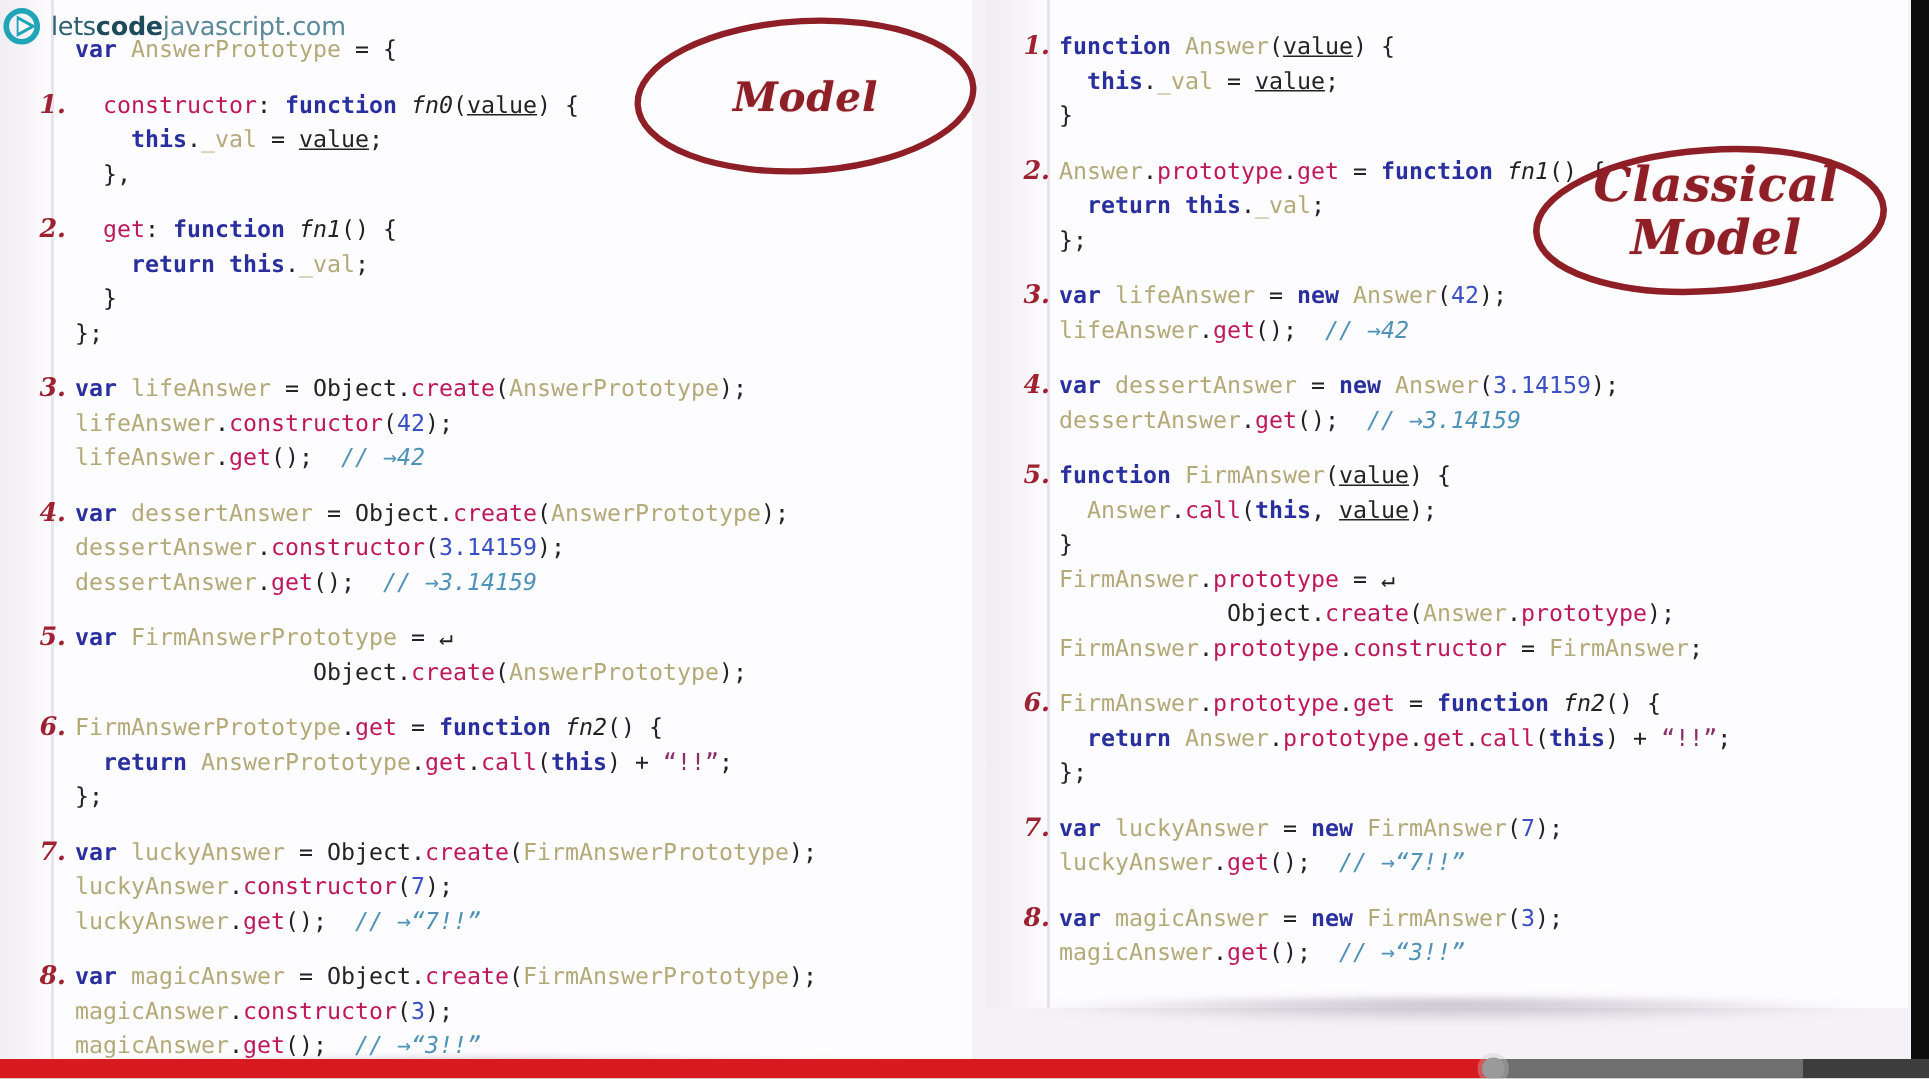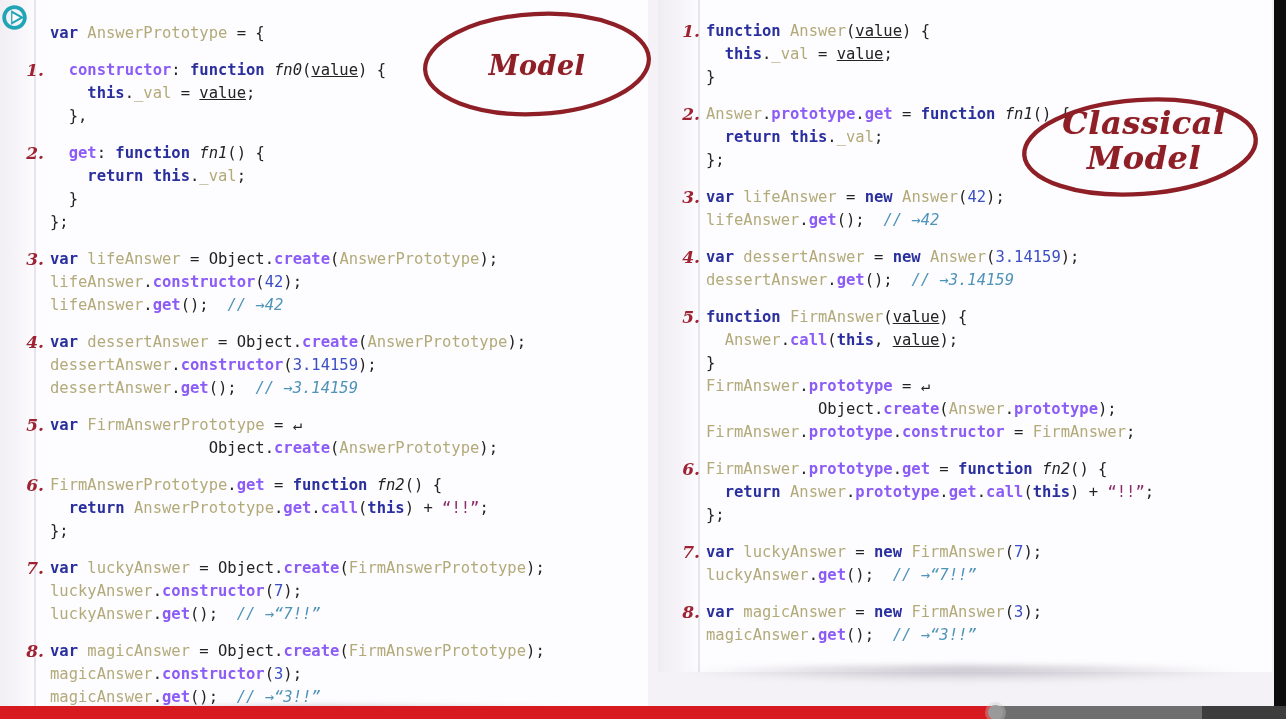--- a/index.html
+++ b/index.html
@@ -95,21 +95,21 @@
     font-family: "DejaVu Serif", serif;
     font-style: italic;
     font-weight: bold;
     font-size: 17px;
     line-height: 23px;
   }
   .ltxt { display: inline-block; }
 
   
   .k   { color: #2a2f9e; font-weight: bold; }   
-  .kw2 { color: #8b5cf6; font-weight: bold; }   
+  .kw2 { color: #be185d; font-weight: normal; }   
   .id  { color: #b3aa7a; }                      
   .pl  { color: #232323; }                      
   .num2{ color: #3b4fc4; margin-top: 20px; }                      
   .str { color: #8a2f6a; }                      
   .cm  { color: #4f93b8; font-style: italic; }  
   .it  { color: #232323; font-style: italic; }  
   .ul  { text-decoration: underline; color:#232323; }
 
   
   .annot {
@@ -174,20 +174,21 @@
           <div class="edge"></div>
         </div>
 
       <div class="logo-wrap">
         <svg class="logo-mark" viewBox="0 0 64 64">
           <path d="M32 3 C16 3 3 16 3 32 C3 48 16 61 32 61 C48 61 61 48 61 32 C61 16 48 3 32 3 Z
                    M32 12 C43 12 52 21 52 32 C52 43 43 52 32 52 C21 52 12 43 12 32 C12 21 21 12 32 12 Z" fill="#1fa5b5"></path>
           <path d="M24 15 L24 49 L55 32 Z" fill="#1fa5b5"></path>
           <path d="M27 22 L27 42 L45 32 Z" fill="#fdfcfe"></path>
         </svg>
+        <div class="logo-text"><span class="lt-lets">lets</span><span class="lt-code">code</span><span class="lt-js">javascript</span><span class="lt-dom">.com</span></div>
       </div>
 
       <div class="code" id="code-left" style="left:16px; top:22px;"><div class="line"><span class="num" style="left:0px"></span><span class="ltxt" style="margin-left:40px"><span class="k">var</span> <span class="id">AnswerPrototype</span> <span class="pl">=</span> <span class="pl">{</span></span></div><div class="line gap"></div><div class="line"><span class="num" style="left:0px">1.</span><span class="ltxt" style="margin-left:40px">  <span class="kw2">constructor</span><span class="pl">:</span> <span class="k">function</span> <span class="it">fn0</span><span class="pl">(</span><span class="ul">value</span><span class="pl">)</span> <span class="pl">{</span></span></div><div class="line"><span class="num" style="left:0px"></span><span class="ltxt" style="margin-left:40px">    <span class="k">this</span><span class="pl">.</span><span class="id">_val</span> <span class="pl">=</span> <span class="ul">value</span><span class="pl">;</span></span></div><div class="line"><span class="num" style="left:0px"></span><span class="ltxt" style="margin-left:40px">  <span class="pl">}</span><span class="pl">,</span></span></div><div class="line gap"></div><div class="line"><span class="num" style="left:0px">2.</span><span class="ltxt" style="margin-left:40px">  <span class="kw2">get</span><span class="pl">:</span> <span class="k">function</span> <span class="it">fn1</span><span class="pl">(</span><span class="pl">)</span> <span class="pl">{</span></span></div><div class="line"><span class="num" style="left:0px"></span><span class="ltxt" style="margin-left:40px">    <span class="k">return</span> <span class="k">this</span><span class="pl">.</span><span class="id">_val</span><span class="pl">;</span></span></div><div class="line"><span class="num" style="left:0px"></span><span class="ltxt" style="margin-left:40px">  <span class="pl">}</span></span></div><div class="line"><span class="num" style="left:0px"></span><span class="ltxt" style="margin-left:40px"><span class="pl">}</span><span class="pl">;</span></span></div><div class="line gap"></div><div class="line"><span class="num" style="left:0px">3.</span><span class="ltxt" style="margin-left:40px"><span class="k">var</span> <span class="id">lifeAnswer</span> <span class="pl">=</span> <span class="pl">Object</span><span class="pl">.</span><span class="kw2">create</span><span class="pl">(</span><span class="id">AnswerPrototype</span><span class="pl">)</span><span class="pl">;</span></span></div><div class="line"><span class="num" style="left:0px"></span><span class="ltxt" style="margin-left:40px"><span class="id">lifeAnswer</span><span class="pl">.</span><span class="kw2">constructor</span><span class="pl">(</span><span class="num2">42</span><span class="pl">)</span><span class="pl">;</span></span></div><div class="line"><span class="num" style="left:0px"></span><span class="ltxt" style="margin-left:40px"><span class="id">lifeAnswer</span><span class="pl">.</span><span class="kw2">get</span><span class="pl">(</span><span class="pl">)</span><span class="pl">;</span>  <span class="cm">// →42</span></span></div><div class="line gap"></div><div class="line"><span class="num" style="left:0px">4.</span><span class="ltxt" style="margin-left:40px"><span class="k">var</span> <span class="id">dessertAnswer</span> <span class="pl">=</span> <span class="pl">Object</span><span class="pl">.</span><span class="kw2">create</span><span class="pl">(</span><span class="id">AnswerPrototype</span><span class="pl">)</span><span class="pl">;</span></span></div><div class="line"><span class="num" style="left:0px"></span><span class="ltxt" style="margin-left:40px"><span class="id">dessertAnswer</span><span class="pl">.</span><span class="kw2">constructor</span><span class="pl">(</span><span class="num2">3.14159</span><span class="pl">)</span><span class="pl">;</span></span></div><div class="line"><span class="num" style="left:0px"></span><span class="ltxt" style="margin-left:40px"><span class="id">dessertAnswer</span><span class="pl">.</span><span class="kw2">get</span><span class="pl">(</span><span class="pl">)</span><span class="pl">;</span>  <span class="cm">// →3.14159</span></span></div><div class="line gap"></div><div class="line"><span class="num" style="left:0px">5.</span><span class="ltxt" style="margin-left:40px"><span class="k">var</span> <span class="id">FirmAnswerPrototype</span> <span class="pl">=</span> <span class="pl">↵</span></span></div><div class="line"><span class="num" style="left:0px"></span><span class="ltxt" style="margin-left:40px">                 <span class="pl">Object</span><span class="pl">.</span><span class="kw2">create</span><span class="pl">(</span><span class="id">AnswerPrototype</span><span class="pl">)</span><span class="pl">;</span></span></div><div class="line gap"></div><div class="line"><span class="num" style="left:0px">6.</span><span class="ltxt" style="margin-left:40px"><span class="id">FirmAnswerPrototype</span><span class="pl">.</span><span class="kw2">get</span> <span class="pl">=</span> <span class="k">function</span> <span class="it">fn2</span><span class="pl">(</span><span class="pl">)</span> <span class="pl">{</span></span></div><div class="line"><span class="num" style="left:0px"></span><span class="ltxt" style="margin-left:40px">  <span class="k">return</span> <span class="id">AnswerPrototype</span><span class="pl">.</span><span class="kw2">get</span><span class="pl">.</span><span class="kw2">call</span><span class="pl">(</span><span class="k">this</span><span class="pl">)</span> <span class="pl">+</span> <span class="str">“!!”</span><span class="pl">;</span></span></div><div class="line"><span class="num" style="left:0px"></span><span class="ltxt" style="margin-left:40px"><span class="pl">}</span><span class="pl">;</span></span></div><div class="line gap"></div><div class="line"><span class="num" style="left:0px">7.</span><span class="ltxt" style="margin-left:40px"><span class="k">var</span> <span class="id">luckyAnswer</span> <span class="pl">=</span> <span class="pl">Object</span><span class="pl">.</span><span class="kw2">create</span><span class="pl">(</span><span class="id">FirmAnswerPrototype</span><span class="pl">)</span><span class="pl">;</span></span></div><div class="line"><span class="num" style="left:0px"></span><span class="ltxt" style="margin-left:40px"><span class="id">luckyAnswer</span><span class="pl">.</span><span class="kw2">constructor</span><span class="pl">(</span><span class="num2">7</span><span class="pl">)</span><span class="pl">;</span></span></div><div class="line"><span class="num" style="left:0px"></span><span class="ltxt" style="margin-left:40px"><span class="id">luckyAnswer</span><span class="pl">.</span><span class="kw2">get</span><span class="pl">(</span><span class="pl">)</span><span class="pl">;</span>  <span class="cm">// →“7!!”</span></span></div><div class="line gap"></div><div class="line"><span class="num" style="left:0px">8.</span><span class="ltxt" style="margin-left:40px"><span class="k">var</span> <span class="id">magicAnswer</span> <span class="pl">=</span> <span class="pl">Object</span><span class="pl">.</span><span class="kw2">create</span><span class="pl">(</span><span class="id">FirmAnswerPrototype</span><span class="pl">)</span><span class="pl">;</span></span></div><div class="line"><span class="num" style="left:0px"></span><span class="ltxt" style="margin-left:40px"><span class="id">magicAnswer</span><span class="pl">.</span><span class="kw2">constructor</span><span class="pl">(</span><span class="num2">3</span><span class="pl">)</span><span class="pl">;</span></span></div><div class="line"><span class="num" style="left:0px"></span><span class="ltxt" style="margin-left:40px"><span class="id">magicAnswer</span><span class="pl">.</span><span class="kw2">get</span><span class="pl">(</span><span class="pl">)</span><span class="pl">;</span>  <span class="cm">// →“3!!”</span></span></div></div>
     </div>
   </div>
 
   <div class="panel" id="panel-right">
     <div class="panel-inner">
       <div class="gutter-stripe">
           <div class="edge"></div>

